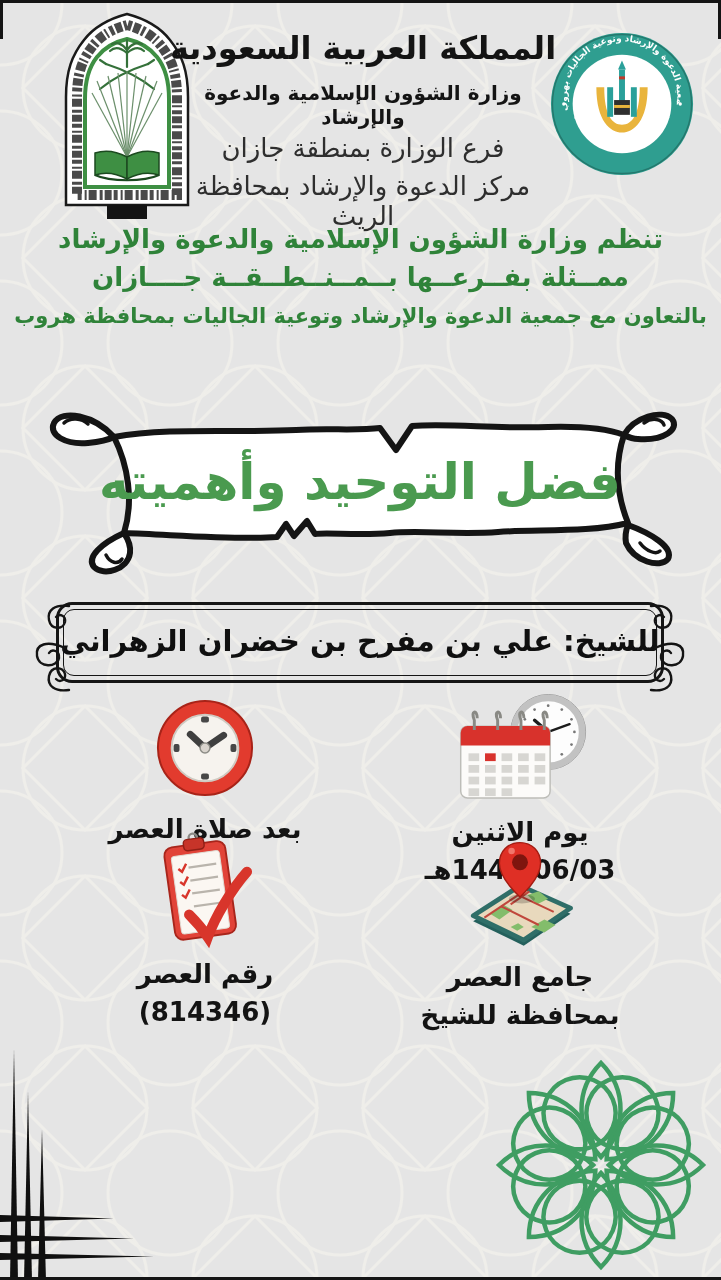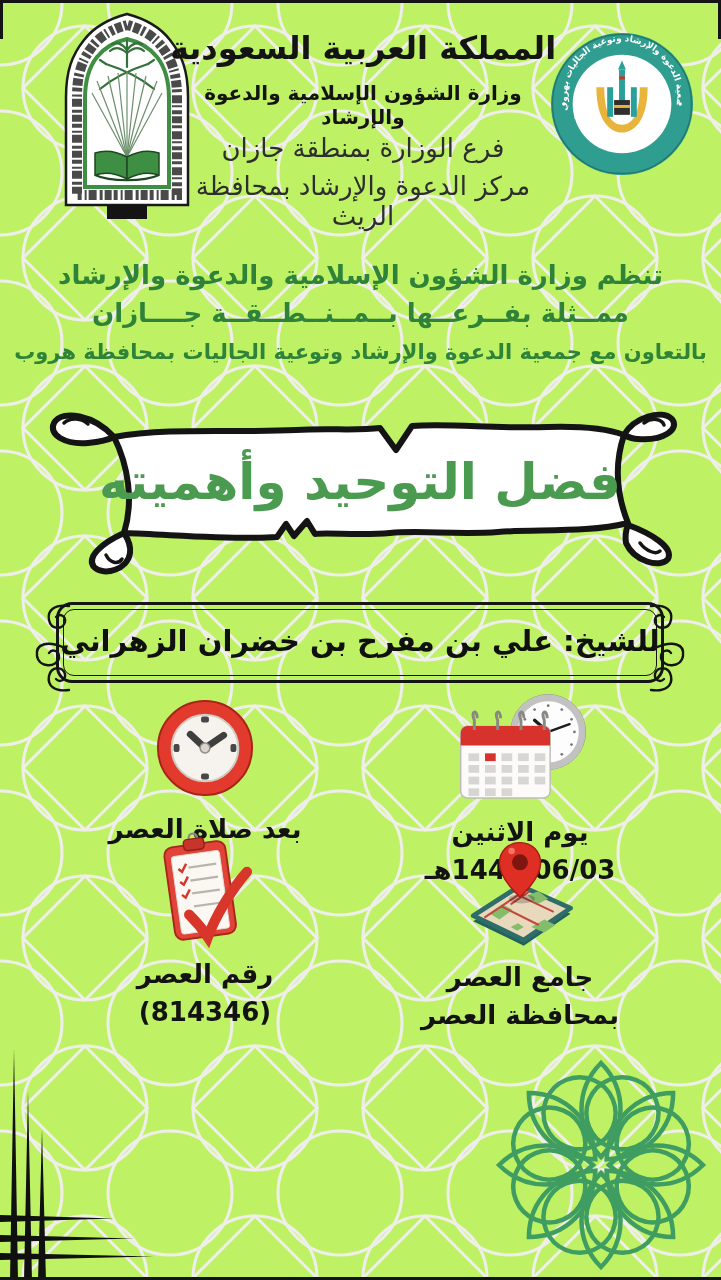--- a/index.html
+++ b/index.html
@@ -1,37 +1,37 @@
 <!DOCTYPE html>
 <html lang="ar"><head>
 <meta charset="utf-8">
 <style>
   * { margin:0; padding:0; box-sizing:border-box; }
   body { background:#8a8a8a; font-family:"DejaVu Sans", sans-serif; }
   .poster{
-    position:relative; width:721px; height:1280px; background:#bef264;
+    position:relative; width:721px; height:1280px; background:#e5e5e5;
     overflow:hidden; direction:rtl;
     border-top:3px solid #141414; border-bottom:3px solid #141414;
   }
   .abs{ position:absolute; }
   .bg{ left:0; top:0; width:721px; height:1274px; }
   .tick{ position:absolute; top:0; width:3px; height:36px; background:#141414; }
   .tick.l{ left:0; } .tick.r{ right:0; }
 
   
   .logo-ministry{ left:50px; top:6px; }
   .hdr{ left:163px; width:400px; text-align:center; color:#141414; }
   .hdr-kingdom{ top:26px; font-size:32px; font-weight:bold; }
   .hdr-ministry{ top:78px; font-size:20px; font-weight:bold; letter-spacing:.5px; }
   .hdr-branch{ top:130px; font-size:26px; color:#2e2e2e; }
   .hdr-center{ top:168px; font-size:26px; color:#2e2e2e; }
   .logo-assoc{ left:548px; top:26px; }
 
   
-  .line{ left:0; right:0; text-align:center; font-weight:bold;margin-top:36px; }
+  .line{ left:0; right:0; text-align:center; font-weight:bold; }
   .g{ color:#2f8339; }
   .g1{ top:221px; font-size:26px; }
   .g2{ top:259px; font-size:26px; }
   .g3{ top:301px; font-size:21px; }
   .invite{ top:336px; font-size:32px; color:#0d0d0d; }
 
   
   .banner{ left:28px; top:390px; }
   .banner text{ font-family:"DejaVu Sans", sans-serif; font-weight:bold; }
 
@@ -308,21 +308,21 @@
           <path d="M64,62 L102,80"></path>
           <path d="M46,74 L86,94"></path>
           <path d="M76,58 L56,72"></path>
       </g>
       <ellipse cx="68" cy="66" rx="14" ry="5" fill="#00000033"></ellipse>
       <path d="M66,6 C53,6 44,15.5 44,28 C44,45 66,64 66,64 C66,64 88,45 88,28 C88,15.5 79,6 66,6 Z" fill="#df2f25" stroke="#a31c12" stroke-width="1.5"></path>
       <circle cx="66" cy="27" r="8.5" fill="#7e150e"></circle>
       <circle cx="57" cy="15" r="3.5" fill="#f0766b"></circle>
     </svg>
     <div class="dlabel">جامع العصر</div>
-    <div class="dlabel">بمحافظة العصر</div>
+    <div class="dlabel">بمحافظة للشيخ</div>
   </div>
 
   <svg class="abs crosshatch" width="230" height="238" viewBox="0 0 230 238">
     <g fill="#101010">
       <polygon points="14,6 18,238 10,238"></polygon>
       <polygon points="28,48 32,238 24,238"></polygon>
       <polygon points="42,86 46,238 38,238"></polygon>
       <polygon points="0,172 0,179 114,175.5"></polygon>
       <polygon points="0,192 0,199 134,195.5"></polygon>
       <polygon points="0,210 0,217 154,213.5"></polygon>

